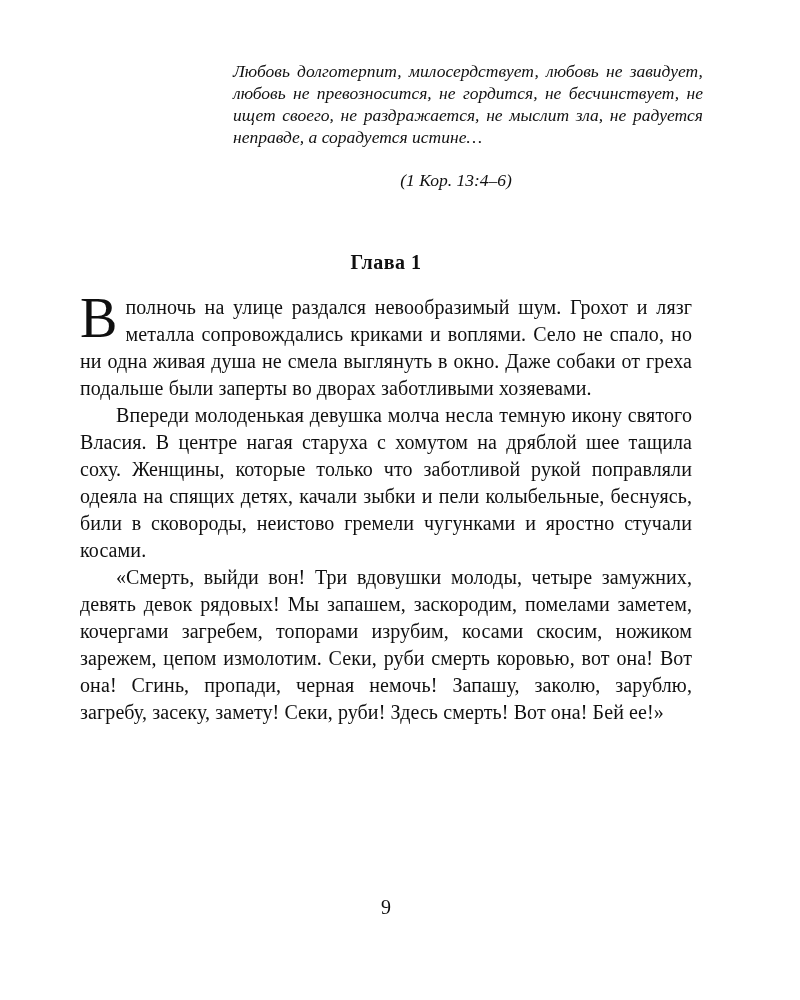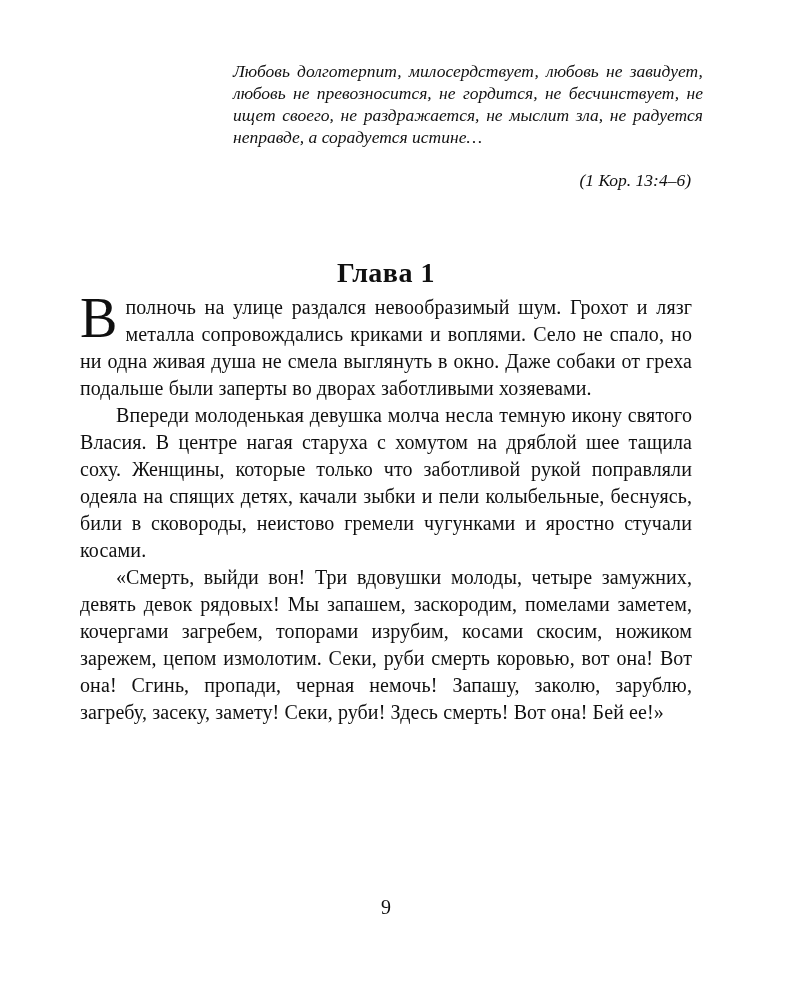--- a/index.html
+++ b/index.html
@@ -32,30 +32,30 @@
     text-align: justify;
     font-weight: 500;
   }
   .epigraph-source {
     position: absolute;
     left: 221px;
     top: 170px;
     width: 470px;
     font-style: italic;
     font-size: 17.5px;
-    text-align: right;
+    text-align: center;
     font-weight: 500;
   }
   .chapter-title {
     position: absolute;
     left: 80px;
     top: 238px;
     width: 612px;
     text-align: center;
-    font-size: 28px;
+    font-size: 20px;
     font-weight: bold;
     letter-spacing: 0.5px;
   }
   .body-text {
     position: absolute;
     left: 80px;
     top: 294px;
     width: 612px;
     font-size: 20px;
     line-height: 27px;

